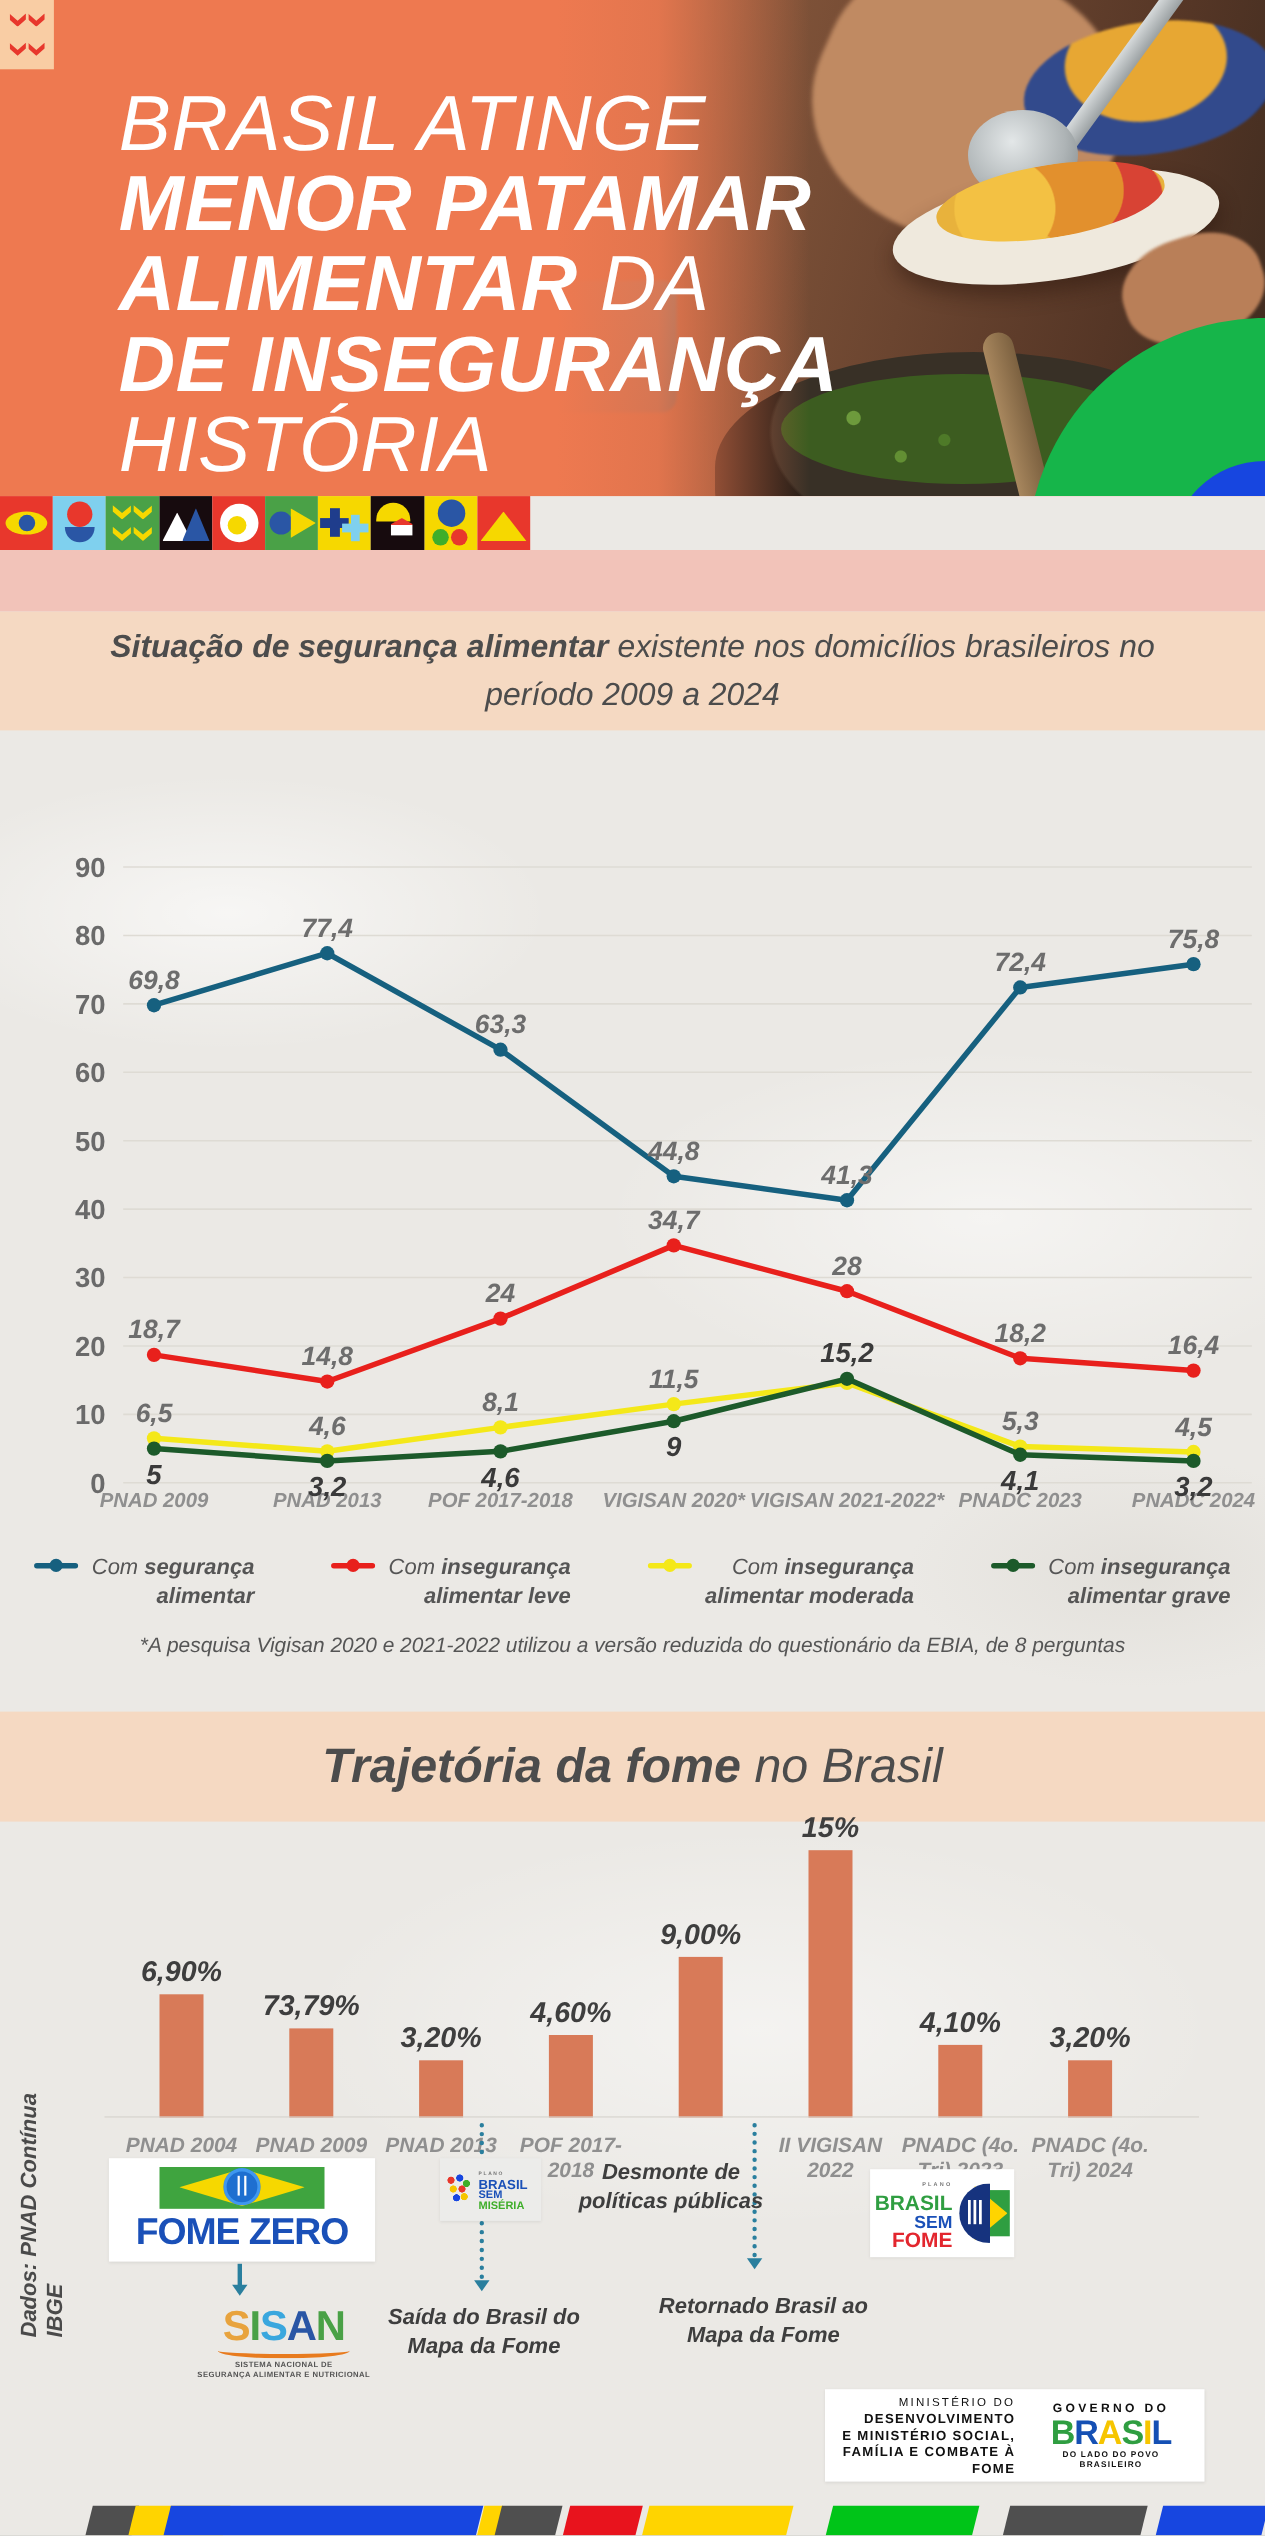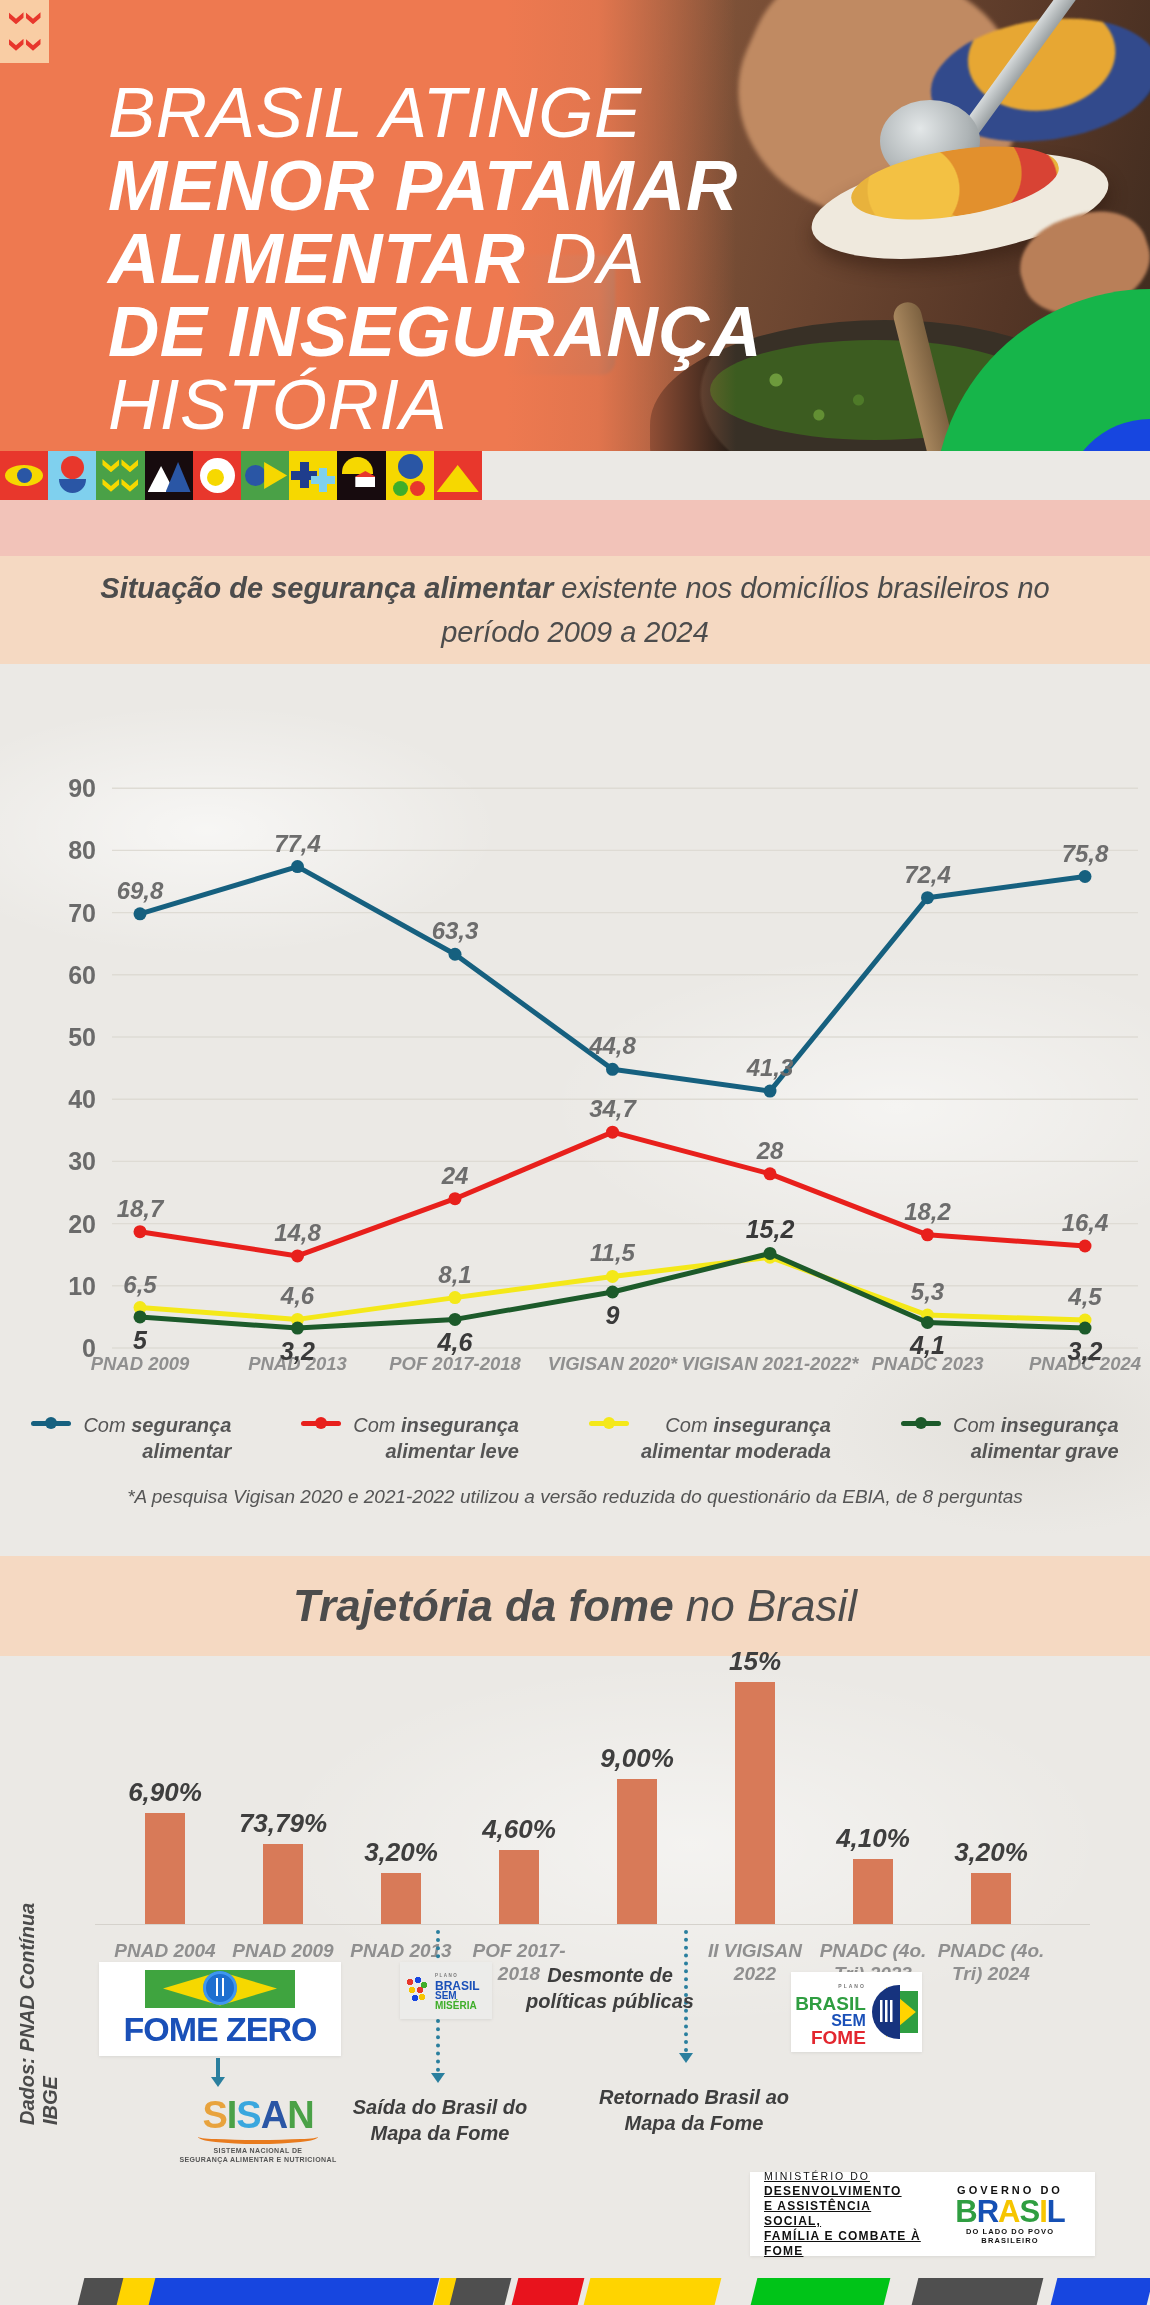--- a/index.html
+++ b/index.html
@@ -148,21 +148,21 @@
   .bsf-txt .b2{font-size:16px;font-weight:800;color:#1a50b8;}
   .bsf-txt .b3{font-size:19px;font-weight:800;color:#e3262e;}
   .bsf-icon{position:relative;width:46px;height:58px;flex:none;}
   .bsf-icon .g{position:absolute;right:0;top:8px;width:20px;height:42px;background:#2f9e41;}
   .bsf-icon .y{position:absolute;right:2px;top:4px;width:30px;height:50px;background:#ffd400;clip-path:polygon(0 0,100% 50%,0 100%);}
   .bsf-icon .b{position:absolute;left:0;top:2px;width:28px;height:54px;background:#16337e;border-radius:28px 0 0 28px;
      background-image:linear-gradient(#fff,#fff),linear-gradient(#fff,#fff),linear-gradient(#fff,#fff);
      background-size:2.5px 22px,2.5px 22px,2.5px 22px;background-position:8px 15px,13px 15px,18px 15px;background-repeat:no-repeat;}
   
   .ministry{left:750px;top:2172px;width:345px;height:84px;display:flex;align-items:center;padding:10px 14px;box-sizing:border-box;gap:16px;}
-  .min-text{flex:1;text-align:left;color:#101010;line-height:15px;text-decoration:underline;}
+  .min-text{flex:1;text-align:right;color:#101010;line-height:15px;}
   .min-text .r{font-size:10.5px;letter-spacing:2px;}
   .min-text .b{font-size:12px;font-weight:800;letter-spacing:1.2px;}
   .gov{width:142px;text-align:center;color:#101010;flex:none;}
   .gov .top{font-size:11px;font-weight:800;letter-spacing:3px;}
   .gov .brasil{font-size:31px;font-weight:800;letter-spacing:-1px;line-height:31px;}
   .gov .sub{font-size:7.5px;font-weight:700;letter-spacing:1.1px;}
   .bottom-strip{position:absolute;left:0;top:2278px;width:1150px;height:27px;z-index:2;}
   .seg{position:absolute;top:0;height:27px;transform:skewX(-14deg);}
 </style>
 </head>
@@ -414,21 +414,21 @@
       <i class="g"></i>
       <i class="y"></i>
       <i class="b"></i>
     </div>
   </div>
 
   <div class="logo-box ministry">
     <div class="min-text">
       <div class="r">MINISTÉRIO DO</div>
       <div class="b">DESENVOLVIMENTO</div>
-      <div class="b">E ASSISTÊNCIA SOCIAL,</div>
+      <div class="b">E MINISTÉRIO SOCIAL,</div>
       <div class="b">FAMÍLIA E COMBATE À FOME</div>
     </div>
     <div class="gov">
       <div class="top">GOVERNO DO</div>
       <div class="brasil" id="govBrasil"><span style="color: rgb(47, 158, 65);">B</span><span style="color: rgb(21, 80, 180);">R</span><span style="color: rgb(246, 197, 0);">A</span><span style="color: rgb(47, 158, 65);">S</span><span style="color: rgb(246, 197, 0);">I</span><span style="color: rgb(21, 80, 180);">L</span></div>
       <div class="sub">DO LADO DO POVO BRASILEIRO</div>
     </div>
   </div>
 
   <div class="bottom-strip" id="bottomStrip">

